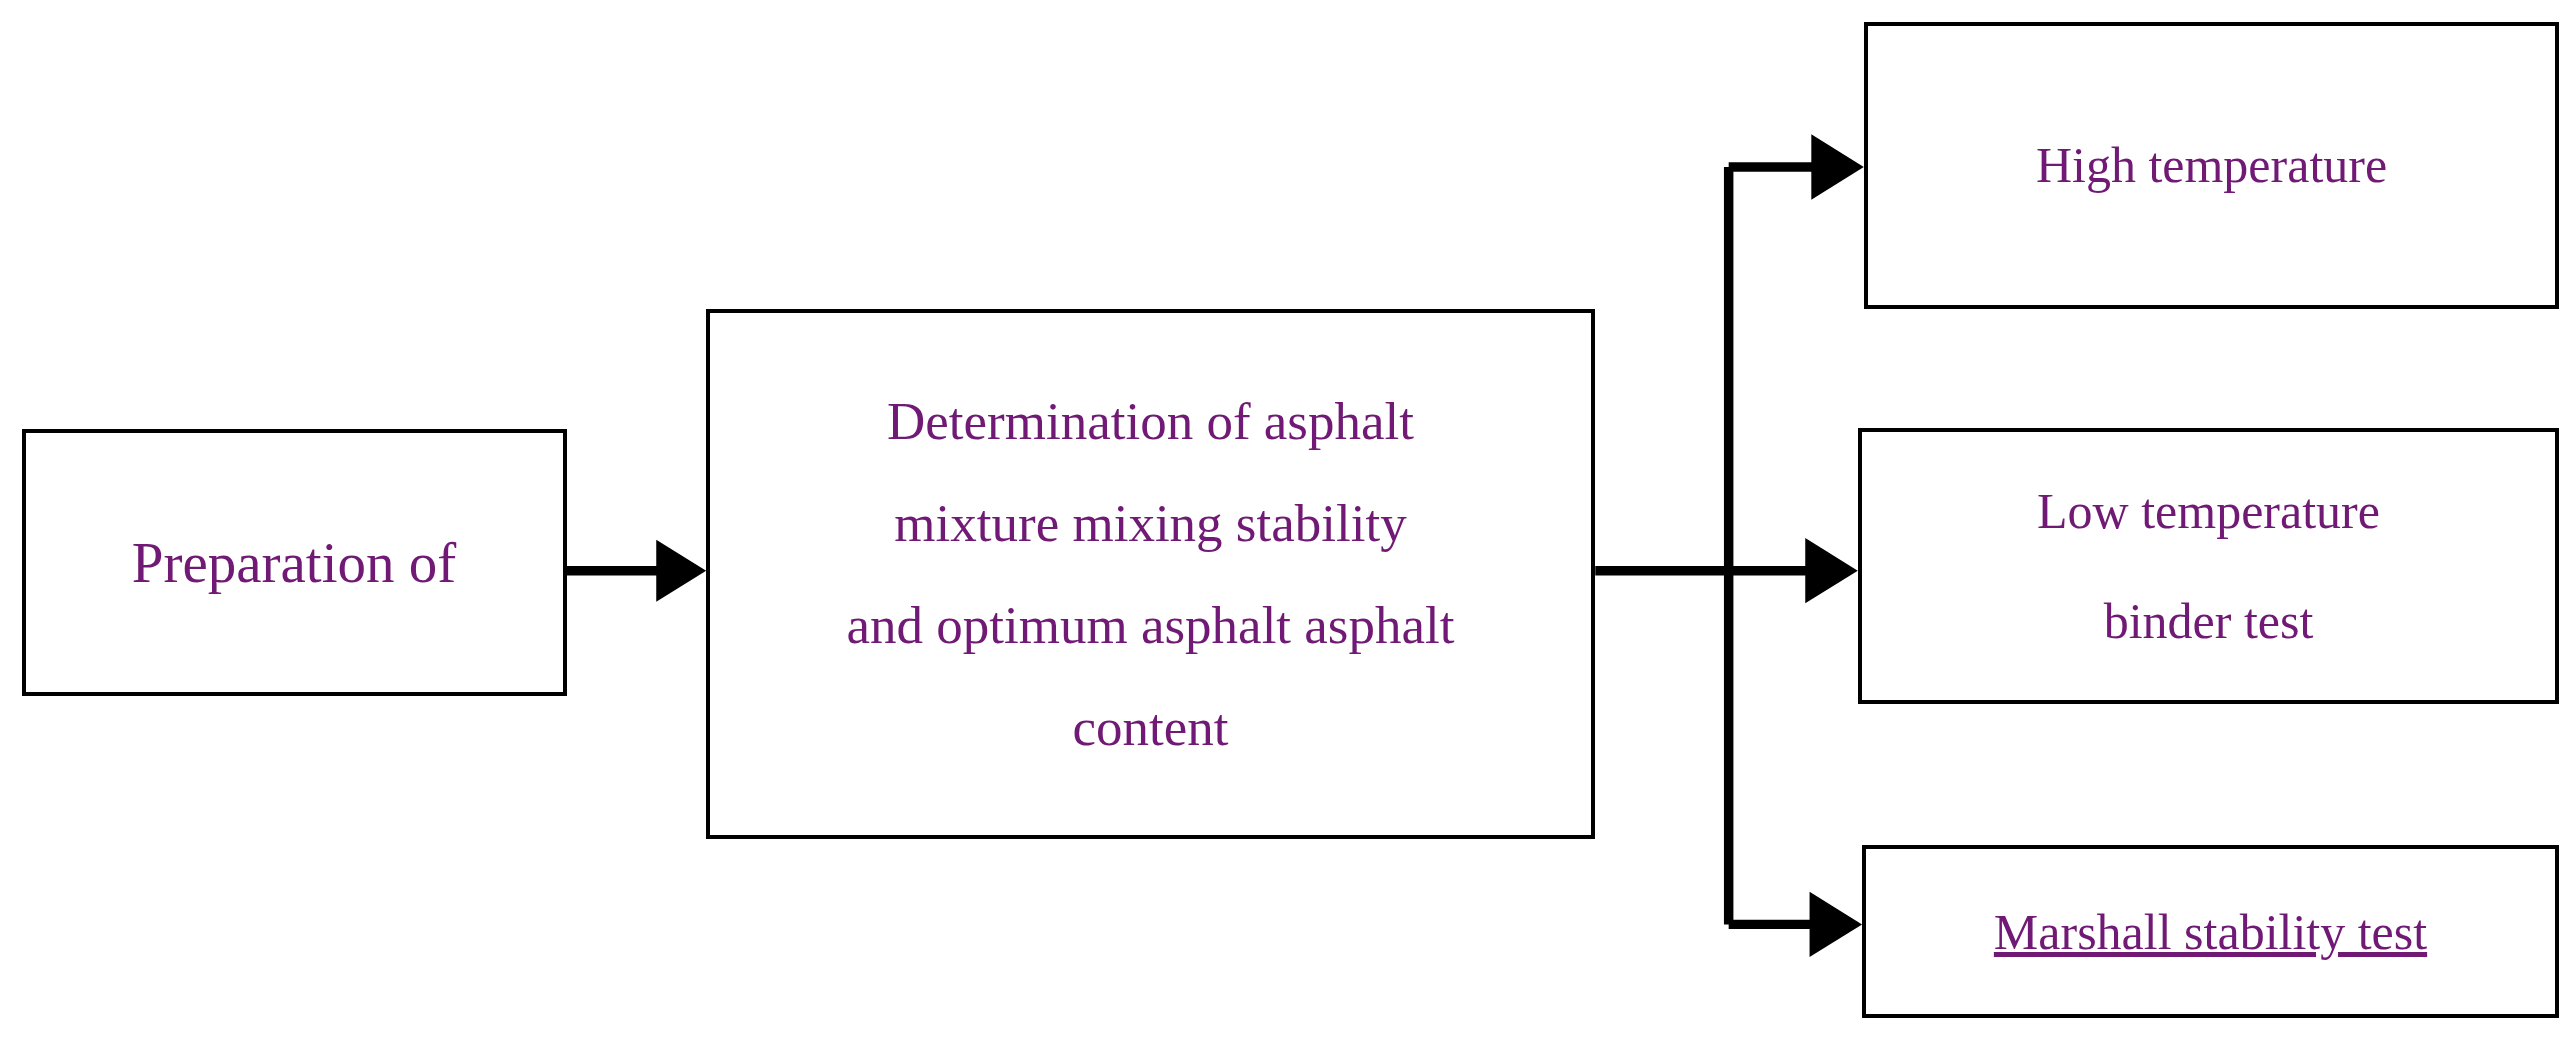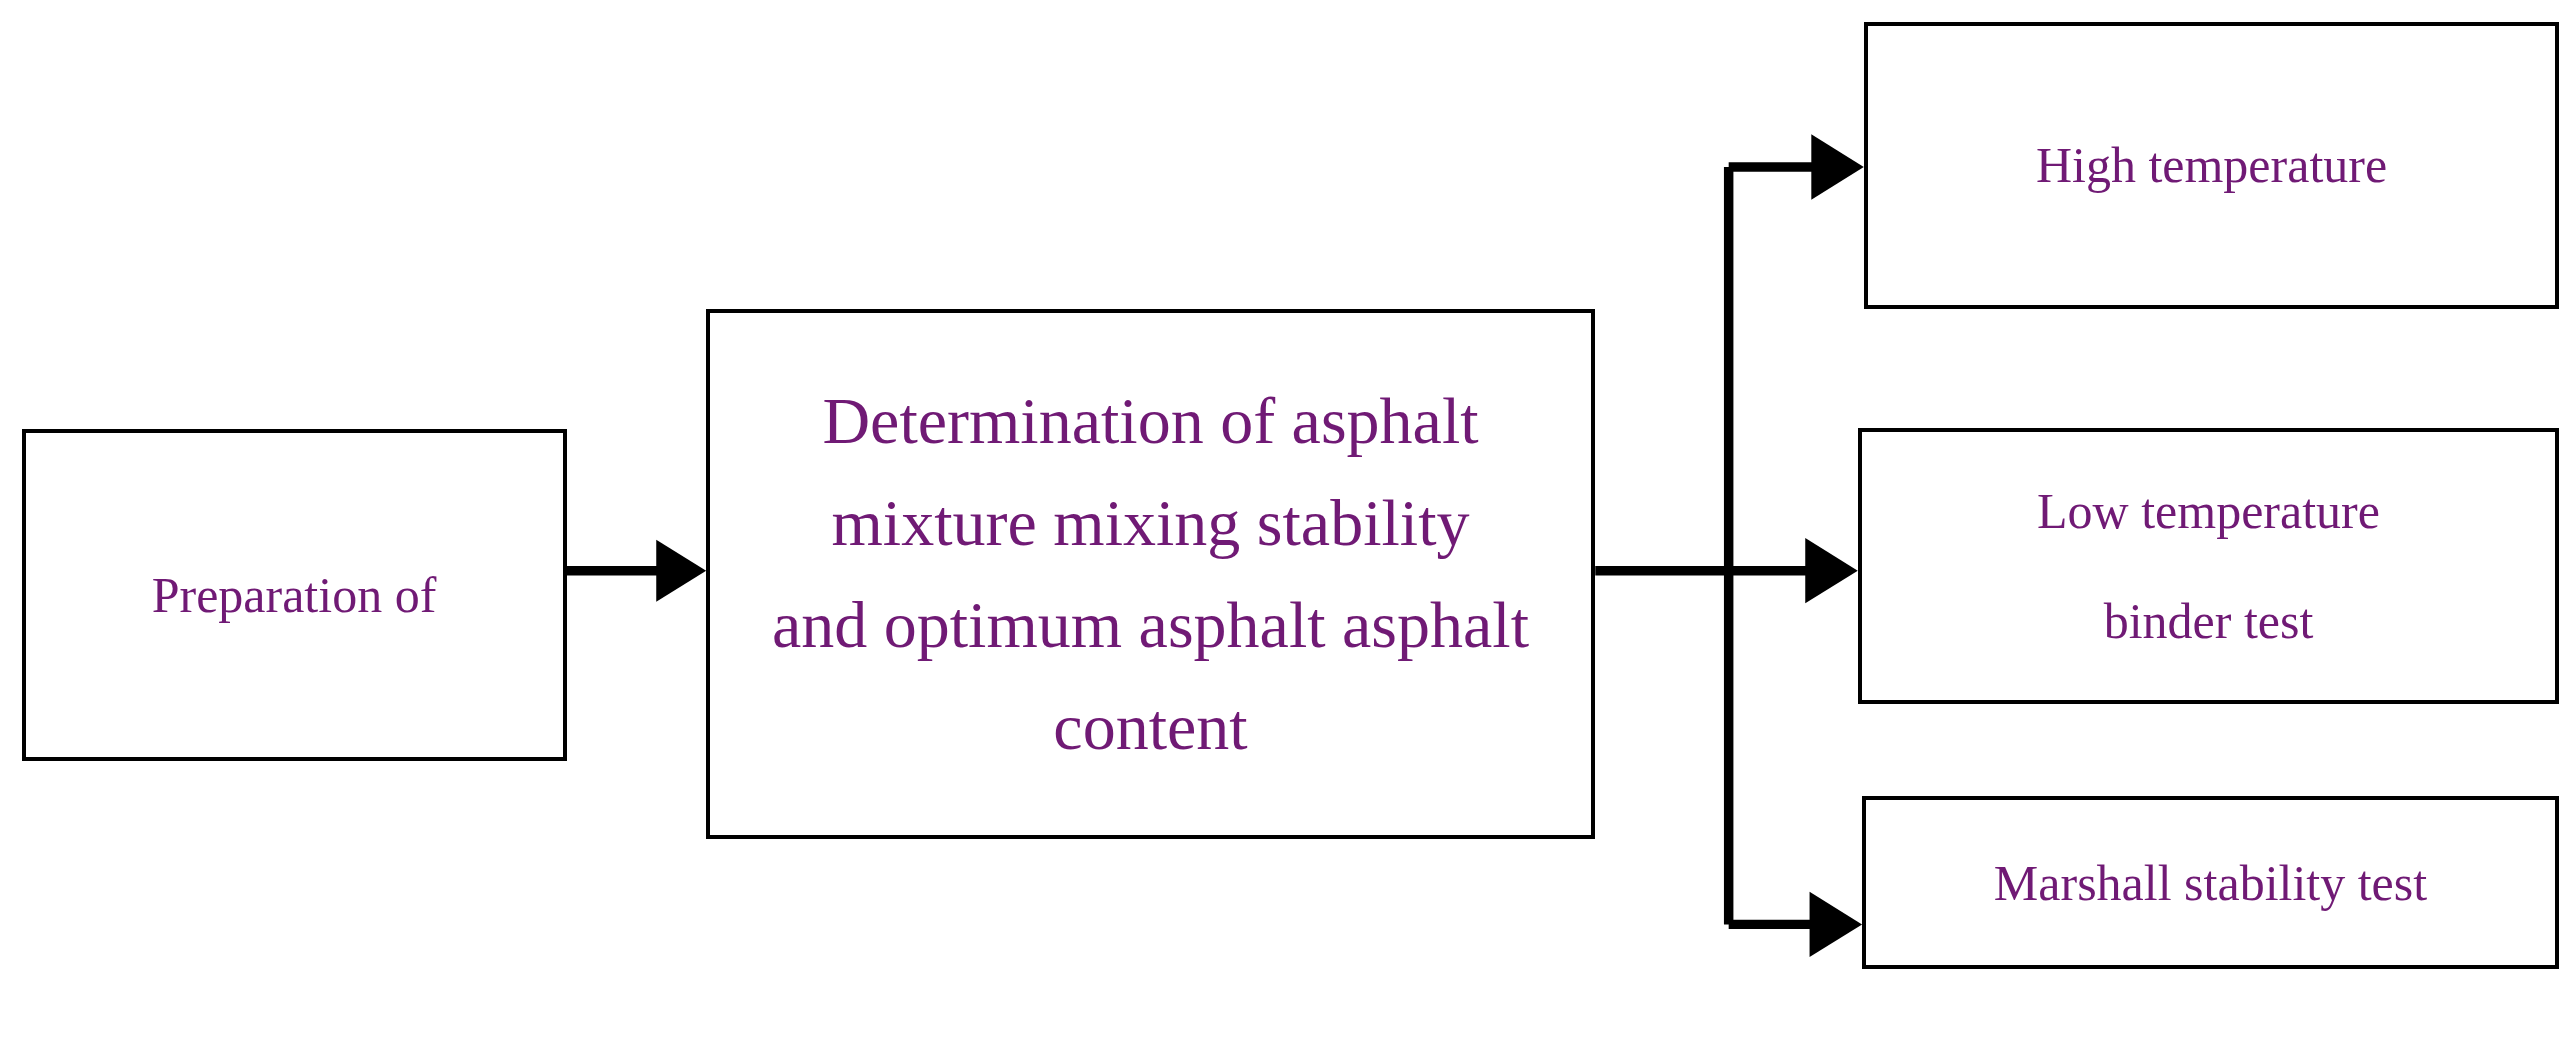--- a/index.html
+++ b/index.html
@@ -26,38 +26,38 @@
     justify-content: center;
     text-align: center;
     color: #701a75;
   }
   .node .line {
     display: block;
     white-space: nowrap;
   }
   
   #node-preparation {
-    left: 21.5px;  top: 429px;  width: 545px;  height: 332px;
-    font-size: 50px;  line-height: 108px;
+    left: 21.5px;  top: 429px;  width: 545px;  height: 267px;
+    font-size: 57px;  line-height: 108px;
   }
   #node-determination {
     left: 706px; top: 309px;  width: 889px; height: 530px;
-    font-size: 66px;  line-height: 102px;
+    font-size: 53px;  line-height: 102px;
   }
   #node-rutting {
     left: 1864px; top: 21.5px;  width: 695px;  height: 287px;
     font-size: 50px;  line-height: 110px;
   }
   #node-bending {
     left: 1858px; top: 428px; width: 701px;  height: 276px;
     font-size: 50px;  line-height: 110px;
   }
   #node-marshall {
-    left: 1862px; top: 796px; width: 697px;  height: 173px;
-    font-size: 50px;  line-height: 60px;
+    left: 1862px; top: 845px; width: 697px;  height: 173px;
+    font-size: 50px;  line-height: 60px; text-decoration: underline;
   }
 
   
   #connectors {
     position: absolute;
     left: 0; top: 0;
     width: 2576px;
     height: 1038px;
     pointer-events: none;
   }

